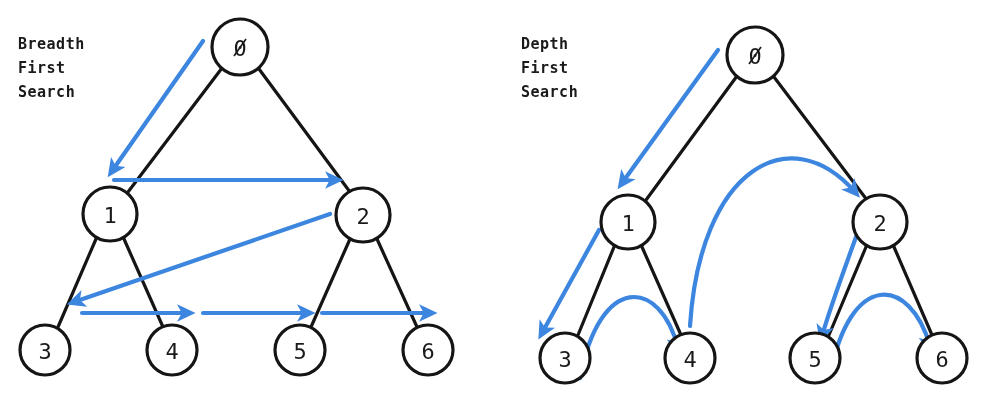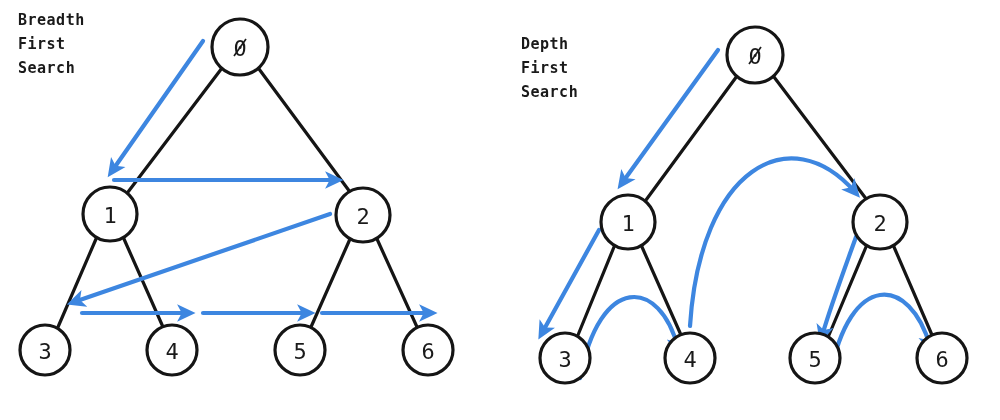--- a/index.html
+++ b/index.html
@@ -31,21 +31,21 @@
     position: absolute;
     font-family: "DejaVu Sans Mono", "Liberation Mono", monospace;
     font-size: 15px;
     font-weight: 600;
     line-height: 24px;
     color: #1a1a1a;
     letter-spacing: 0.5px;
     white-space: pre;
     user-select: none;
   }
-  #label-bfs { left: 18px; top: 8px; }
+  #label-bfs { left: 18px; top: 32px; }
   #label-dfs { left: 21px; top: 24px; }
 
   svg.graph {
     position: absolute;
     left: 0;
     top: 0;
     width: 500px;
     height: 420px;
     overflow: visible;
   }

